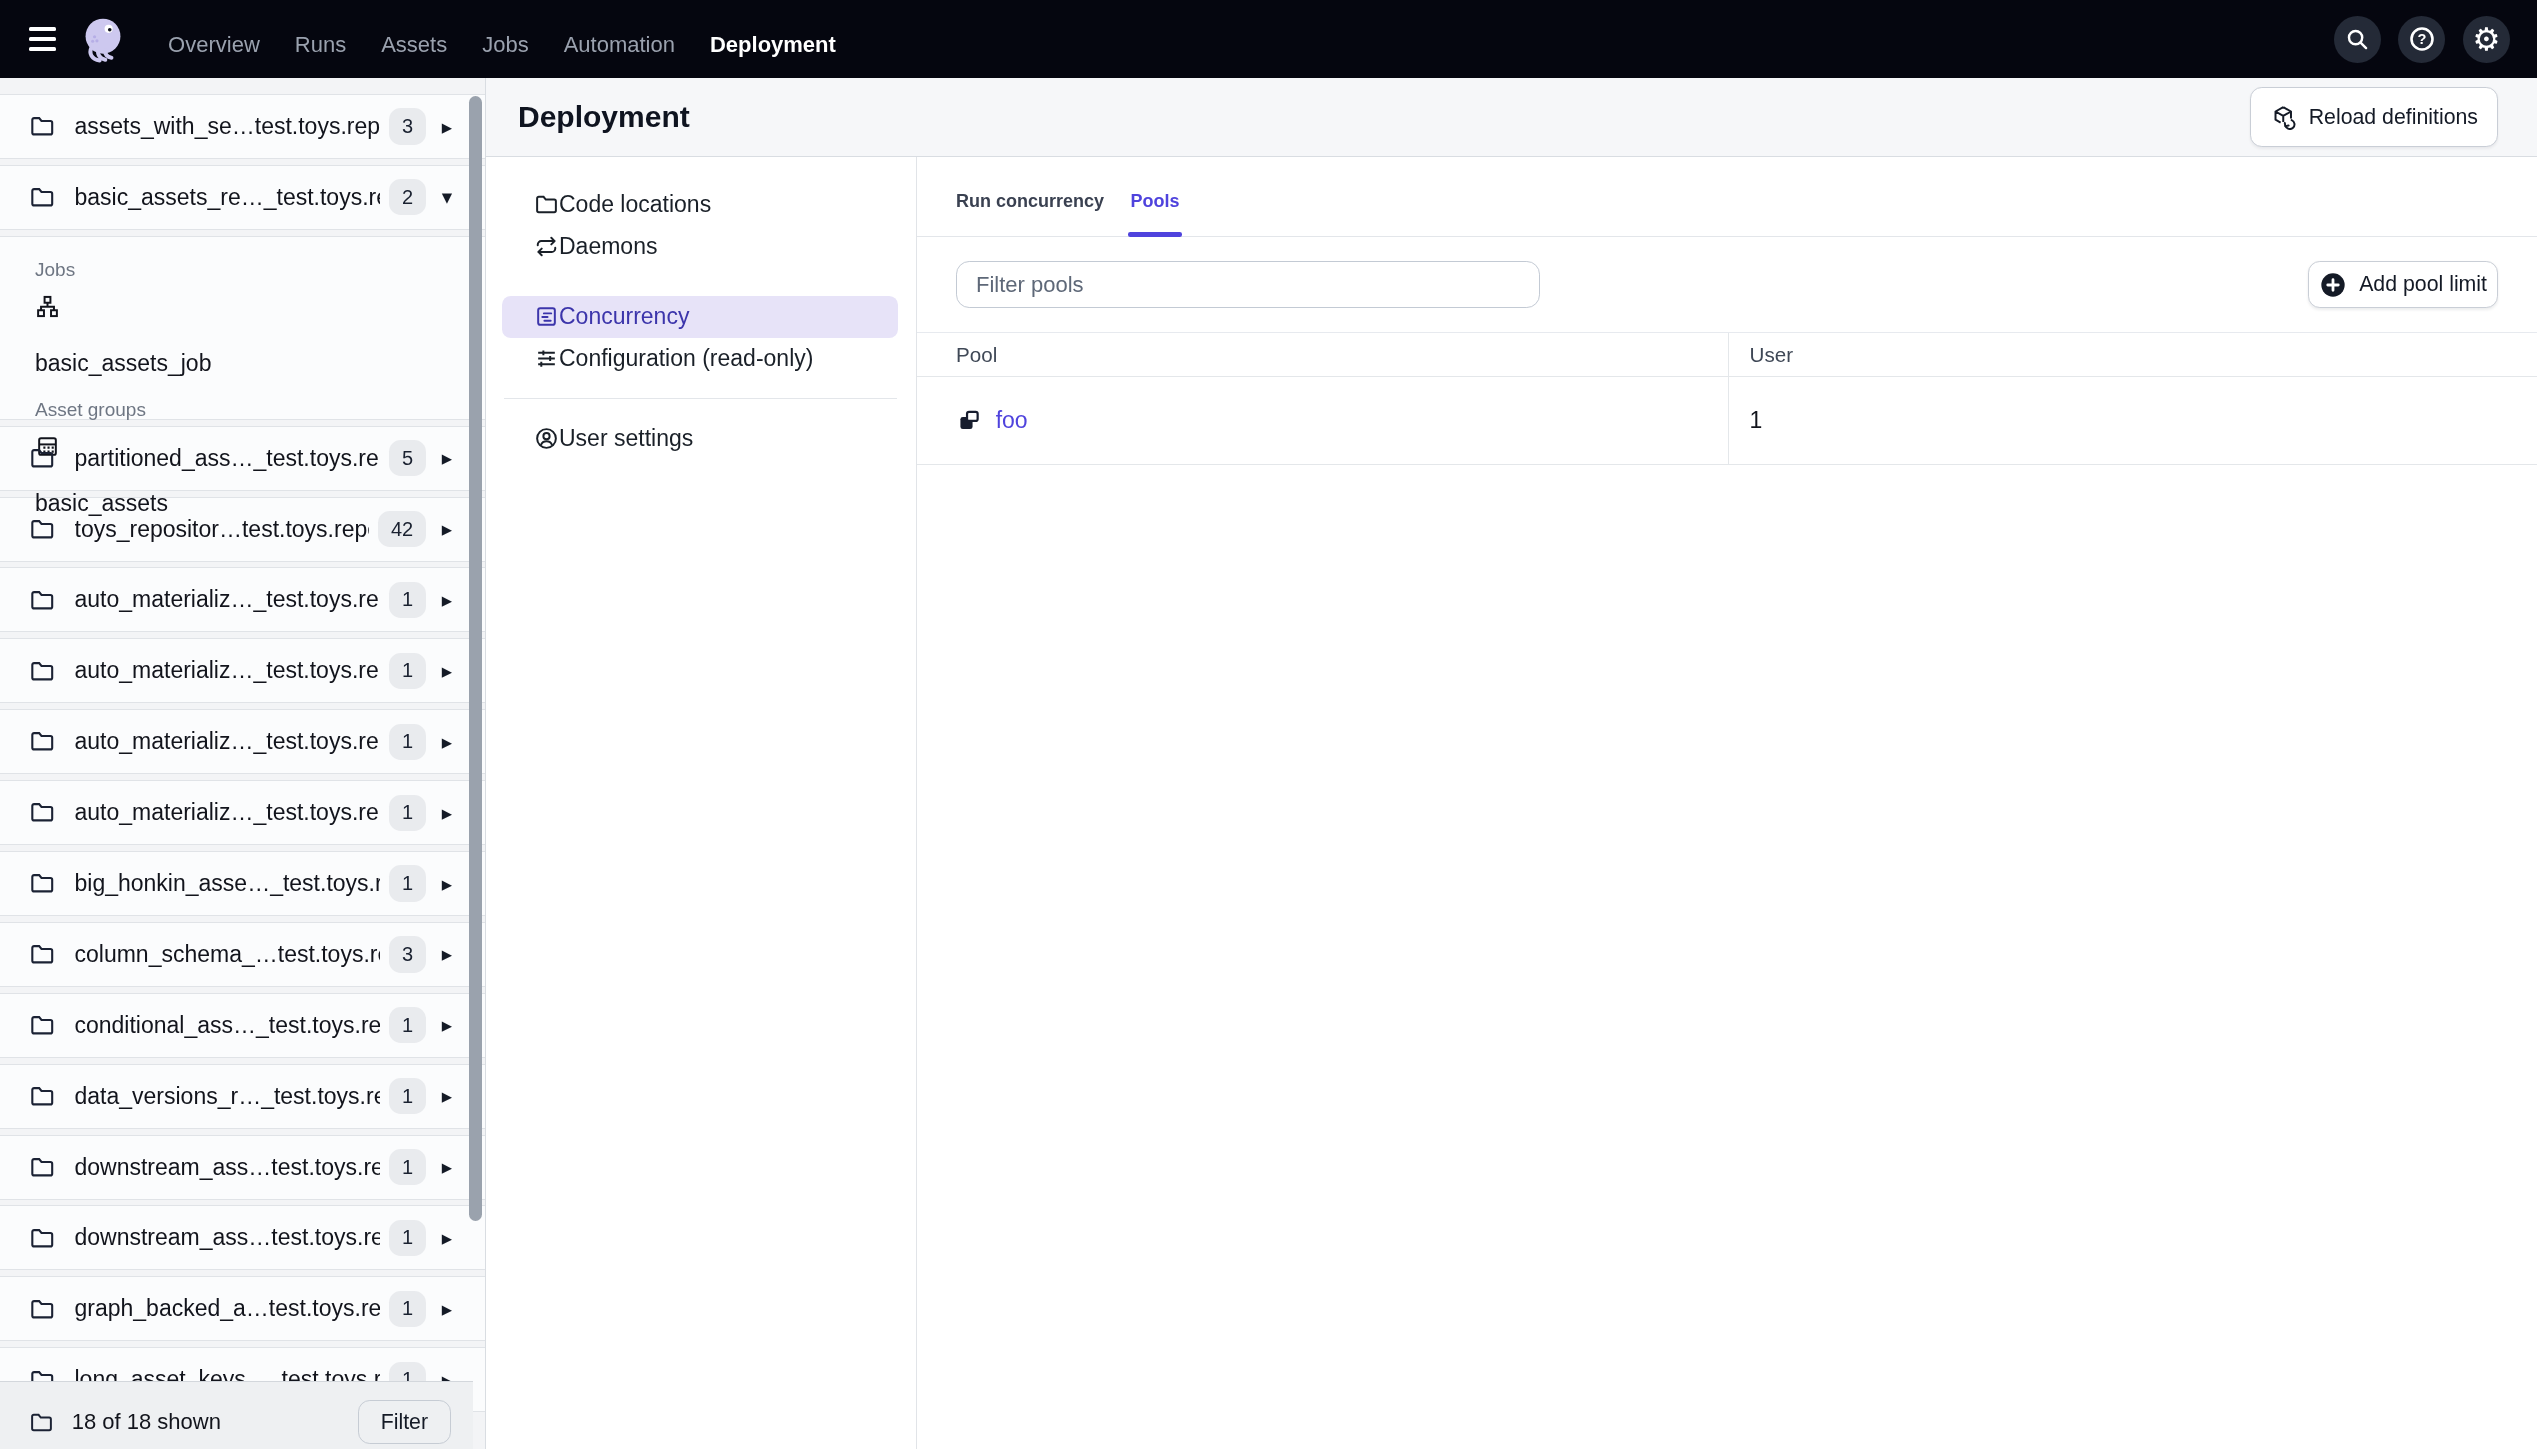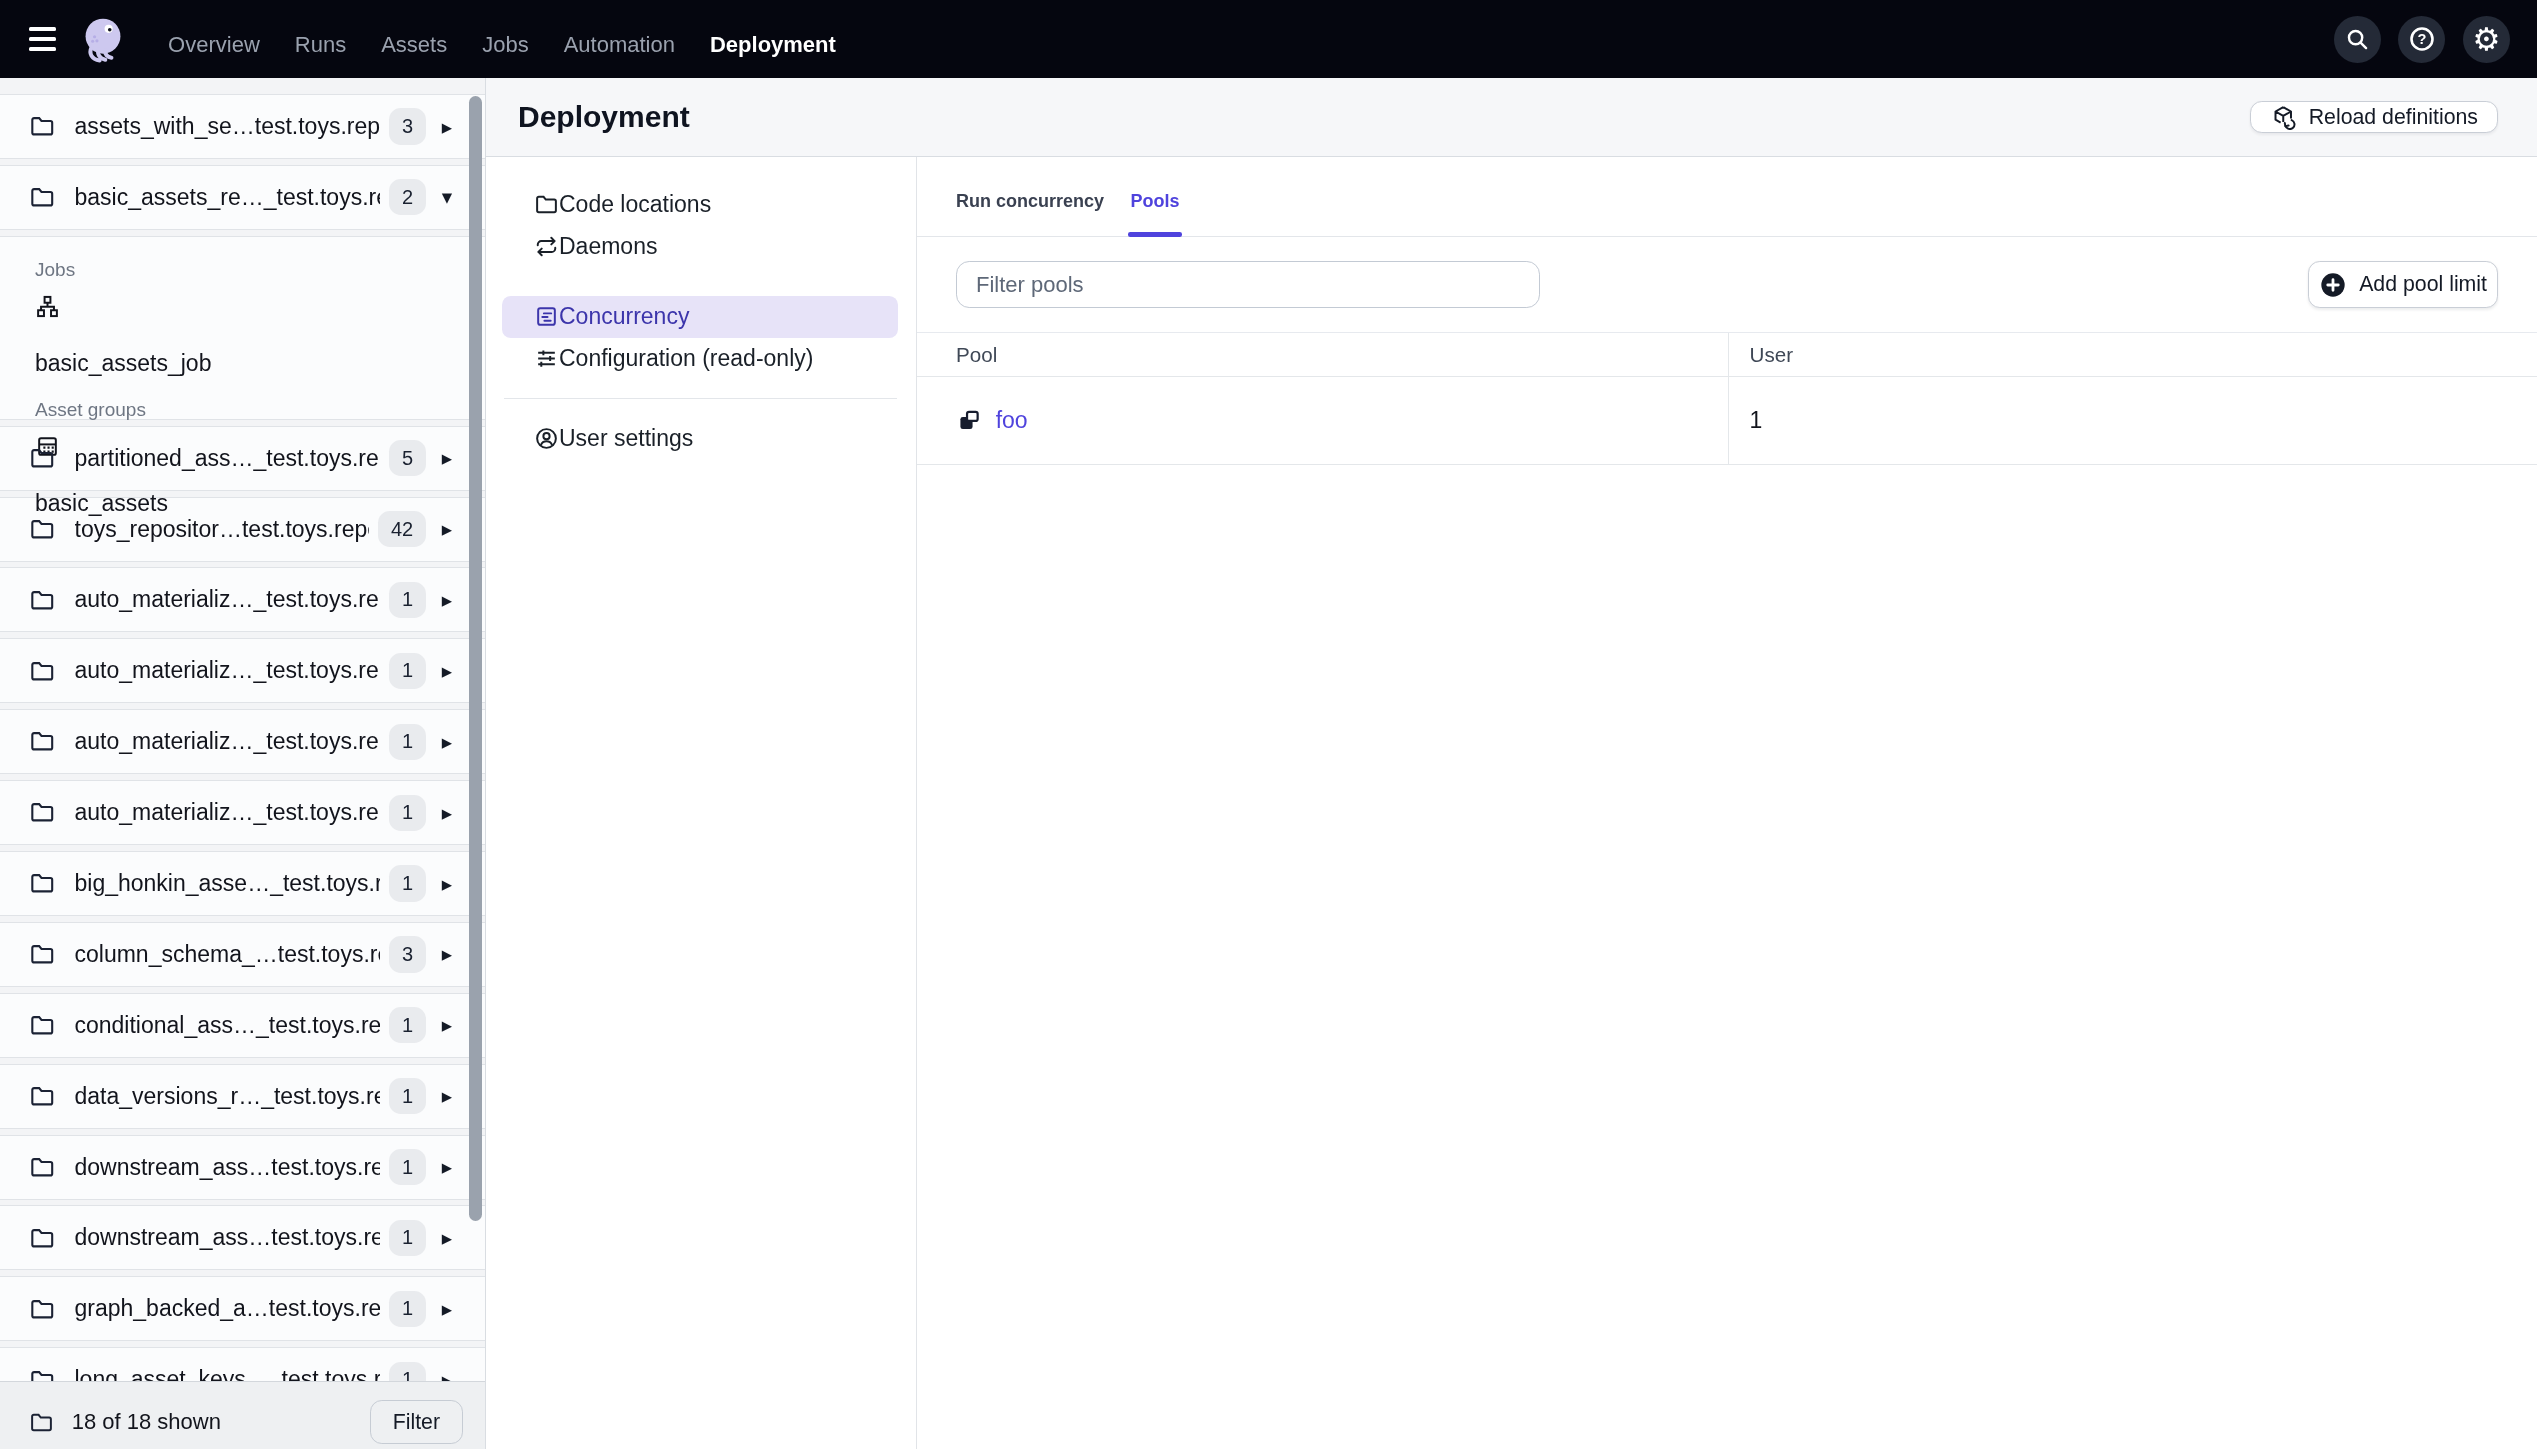--- a/index.html
+++ b/index.html
@@ -52,21 +52,21 @@
   .groups-panel {
     background:#fbfcfd; border-top:0.7px solid #e0e3e7; border-bottom:0.7px solid #e0e3e7;
     margin-bottom:5.9px; padding:22px 17.7px 25px 35px; height:184px;
   }
   .group-label { font-size:19px; color:#6e7683; margin-bottom:13.2px; }
   .group-item { display:flex; align-items:flex-start; gap:31px; margin-bottom:22px; cursor:pointer;flex-direction:column; }
   .group-item .icon { width:25px; height:25px; color:#12141c; }
   .group-item span.txt { font-size:23px; color:#12141c; }
 
   .sidebar-footer {
-    position:absolute; left:0; right:0; bottom:0; height:69px; background:#eef0f2;
+    position:absolute; left:0; right:12px; bottom:0; height:69px; background:#eef0f2;
     border-top:0.7px solid #d3d7dc; display:flex; align-items:center; padding:12px 22px 0 29px; z-index:5;
   }
   .sidebar-footer .icon { width:25px; height:25px; color:#1b2234; }
   .footer-summary { margin-left:17.7px; font-size:22px; color:#12141c; }
   .filter-btn {
     margin-left:auto; border:1.5px solid #c6ccd4; border-radius:11.8px; background:transparent;
     font-family:inherit; font-size:21.3px; color:#141a26; padding:8.8px 22px; cursor:pointer;
   }
   .scrollbar-thumb {
     position:absolute; top:17.7px; right:2.9px; width:13.2px; height:1125px;
@@ -75,21 +75,21 @@
 
   
   .main { flex:1; display:flex; flex-direction:column; }
   .page-header {
     height:79px; background:#f6f7f9; border-bottom:0.7px solid #d9dde2;
     display:flex; align-items:center; padding:0 40px 0 32px; flex:none;
   }
   .page-title { font-size:30px; font-weight:600; color:#0f1420; }
   .reload-btn {
     margin-left:auto; display:flex; align-items:center; gap:11.8px; background:#ffffff;
-    border:0.7px solid #c9ced6; border-radius:11.8px; padding:0 19px; height:32px;
+    border:0.7px solid #c9ced6; border-radius:11.8px; padding:0 19px; height:60px;
     font-family:inherit; font-size:21.3px; color:#141a26; cursor:pointer;
     box-shadow:0 1.5px 2.9px rgba(16,22,38,0.06);
   }
   .reload-btn .icon { width:26.5px; height:26.5px; color:#141a26; }
 
   .panel { flex:1; display:flex; background:#ffffff; min-height:0; }
   .dnav { width:431px; flex:none; border-right:0.7px solid #e1e4e8; padding:26.5px 17.7px 0 16px; }
   .dnav-item {
     height:42px; display:flex; align-items:center; padding-left:32px;
     border-radius:8.8px; font-size:23px; color:#1a2028; cursor:pointer;

